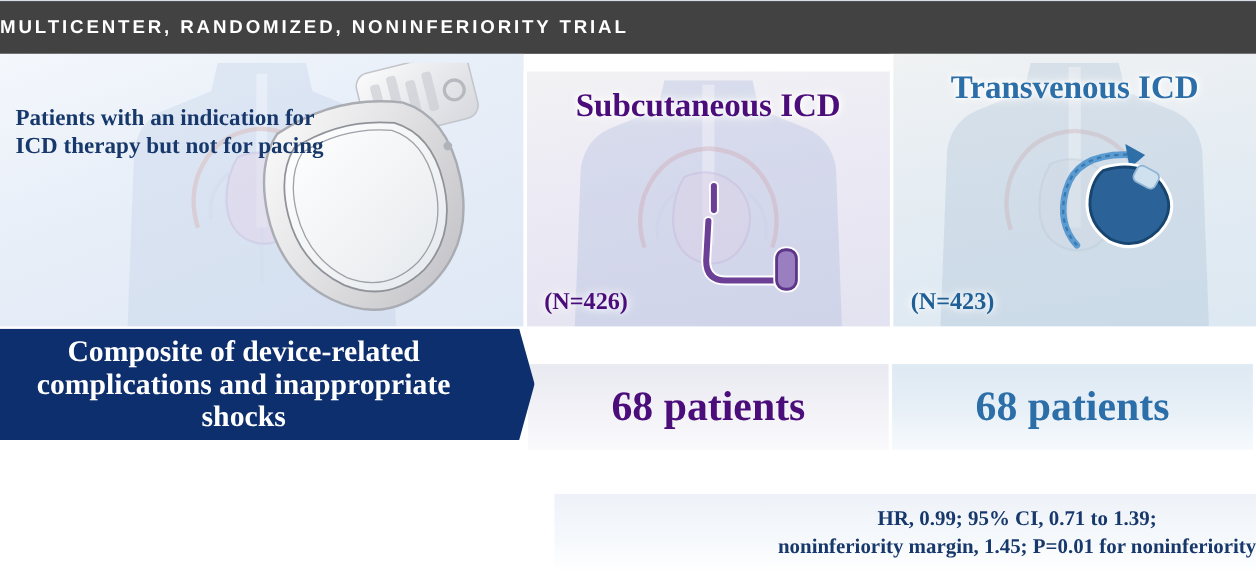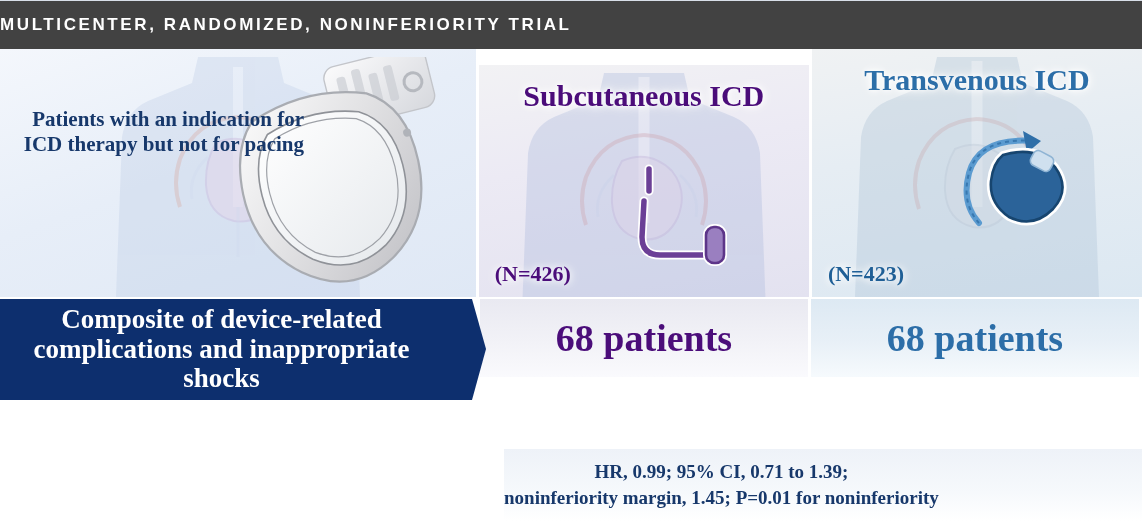--- a/index.html
+++ b/index.html
@@ -82,23 +82,22 @@
     line-height:0.92;
     color:#17386b;
     letter-spacing:-1px;
   }
   .enroll-desc{
     font-family:"Liberation Serif", serif;
     font-weight:bold;
     font-size:21px;
     line-height:1.18;
     color:#17386b;
-    margin-top:16px;
+    margin-top:4px;
     max-width:290px;
-    text-align:right;
   }
 
   
   .device-img{
     position:absolute;right:6px;top:8px;
     width:250px;height:240px;z-index:3;
   }
   .device-img svg{width:100%;height:100%;}
 
   
@@ -163,39 +162,39 @@
   .outcome-arrow svg{display:block;}
 
   .result-col{
     width:331px;flex:0 0 auto;
     position:relative;
     border-left:3px solid #ffffff;
     box-sizing:border-box;
   }
   .result-top{
     height:78px;
-    display:flex;align-items:center;justify-content:center;
+    display:flex;align-items:center;justify-content:center;margin-top:32px;
   }
   .result-top.sub{background:linear-gradient(180deg,#e9e9f1 0%,#f2f2f7 55%,#fafafd 100%);}
   .result-top.trans{background:linear-gradient(180deg,#dde9f3 0%,#e8f0f7 55%,#f6fafd 100%);}
   .result-value{
     font-family:"Liberation Serif", serif;
     font-weight:bold;
     font-size:38px;
     white-space:nowrap;
   }
   .result-value.sub{color:#4b0d7a;}
   .result-value.trans{color:#2c6ea8;}
 
   .stats-band{
     position:absolute;
     left:504px;right:0;bottom:0;
     height:72px;
     background:linear-gradient(180deg,#eef2f8 0%,#f6f9fc 60%,#ffffff 100%);
-    display:flex;align-items:center;justify-content:flex-start;
+    display:flex;align-items:center;justify-content:flex-end;
     z-index:2;
   }
   .stats-text{
     font-family:"Liberation Serif", serif;
     font-weight:bold;
     font-size:19px;
     line-height:1.35;
     color:#17386b;
     text-align:center;
     white-space:pre-line;

